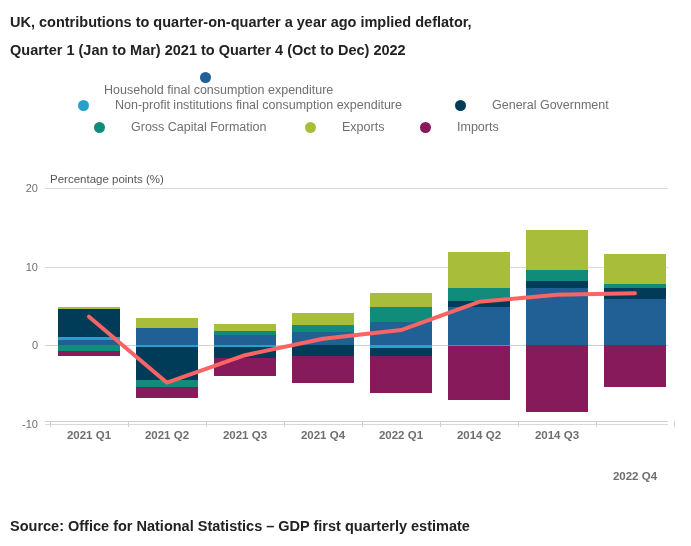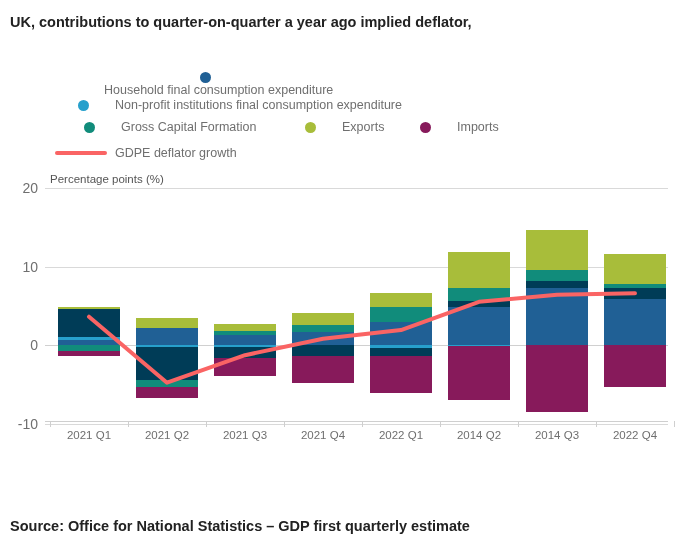--- a/index.html
+++ b/index.html
@@ -61,83 +61,84 @@
     width: 623px;
     height: 1px;
     background: #d9d9d9;
   }
   .gridline.zero { background: #d0d0d0; }
   .y-tick-label {
     position: absolute;
     right: 0;
     width: 38px;
     text-align: right;
-    font-size: 14px;
+    font-size: 11px;
     color: #6f6f6f;
     transform: translateY(-50%);
   }
   #bars-layer, #line-layer {
     position: absolute;
     left: 0; top: 0; width: 691px; height: 270px;
   }
   .bar-seg { position: absolute; }
 
   
   #x-axis { position: absolute; left: 0; top: 421px; width: 691px; height: 40px; }
   #x-axis-line {
     position: absolute; left: 45px; top: 0; width: 623px; height: 1px; background: #cfcfcf;
   }
   .x-tick {
     position: absolute; top: 0; width: 1px; height: 6px; background: #cfcfcf;
   }
   .x-label {
     position: absolute; top: 8px;
     font-size: 11.5px; color: #6f6f6f;
-    text-align: center; white-space: nowrap;
+    text-align: center; white-space: nowrap; font-weight: bold;
   }
 
   
   #source {
     position: absolute;
     left: 10px; bottom: 12px;
     font-size: 14.5px; font-weight: bold; color: #222222;
     white-space: nowrap;
   }
 </style>
 </head>
 <body>
 
 <div id="title-block">
   <div class="title-line">UK, contributions to quarter-on-quarter a year ago implied deflator,</div>
+  <div class="title-line">Quarter 1 (Jan to Mar) 2021 to Quarter 4 (Oct to Dec) 2022</div>
 </div>
 
 <div id="legend">
     <div class="legend-item" style="left: 78px; top: 0px; flex-direction: column;">
       <span class="legend-dot" style="background: rgb(32, 96, 149);"></span>
       <span class="legend-label" style="margin-left: 26px;">Household final consumption expenditure</span>
     </div>
     <div class="legend-item" style="left: 78px; top: 22px;">
       <span class="legend-dot" style="background: rgb(39, 160, 204);"></span>
       <span class="legend-label" style="margin-left: 26px;">Non-profit institutions final consumption expenditure</span>
     </div>
-    <div class="legend-item" style="left: 84px; top: 44px;">
+    <div class="legend-item" style="left: 455px; top: 22px;">
+      <span class="legend-dot" style="background: rgb(0, 60, 87);"></span>
+      <span class="legend-label" style="margin-left: 26px;">General Government</span>
+    </div>
+    <div class="legend-item" style="left: 94px; top: 44px;">
       <span class="legend-dot" style="background: rgb(17, 140, 123);"></span>
       <span class="legend-label" style="margin-left: 26px;">Gross Capital Formation</span>
     </div>
     <div class="legend-item" style="left: 305px; top: 44px;">
       <span class="legend-dot" style="background: rgb(168, 189, 58);"></span>
       <span class="legend-label" style="margin-left: 26px;">Exports</span>
     </div>
     <div class="legend-item" style="left: 420px; top: 44px;">
       <span class="legend-dot" style="background: rgb(135, 26, 91);"></span>
       <span class="legend-label" style="margin-left: 26px;">Imports</span>
-    </div>
-    <div class="legend-item" style="left: 55px; top: 70px;">
-      <span class="legend-line" style="background: rgb(250, 100, 100);"></span>
-      <span class="legend-label" style="margin-left: 8px;">GDPE deflator growth</span>
     </div>
   </div>
 
 <div id="plot-area">
   <div id="y-axis-title">Percentage points (%)</div>
   <div id="grid-layer">
       <div class="gridline" style="top: 18px;"></div>
       <div class="gridline" style="top: 96.5px;"></div>
       <div class="gridline zero" style="top: 175px;"></div>
       <div class="gridline" style="top: 253.5px;"></div>
@@ -226,17 +227,17 @@
     <div class="x-label" style="left: 206px; width: 78px;">2021 Q3</div>
     <div class="x-tick" style="left: 284px;"></div>
     <div class="x-label" style="left: 284px; width: 78px;">2021 Q4</div>
     <div class="x-tick" style="left: 362px;"></div>
     <div class="x-label" style="left: 362px; width: 78px; text-align: center;">2022 Q1</div>
     <div class="x-tick" style="left: 440px;"></div>
     <div class="x-label" style="left: 440px; width: 78px;">2014 Q2</div>
     <div class="x-tick" style="left: 518px;"></div>
     <div class="x-label" style="left: 518px; width: 78px;">2014 Q3</div>
     <div class="x-tick" style="left: 596px;"></div>
-    <div class="x-label" style="left: 596px; width: 78px;">2022 Q4</div>
+    <div class="x-label" style="left: 596px; width: 78px; margin-top: 41px;">2022 Q4</div>
     <div class="x-tick" style="left: 674px;"></div>
   </div>
 
 <div id="source">Source: Office for National Statistics – GDP first quarterly estimate</div>
 
 </body></html>

